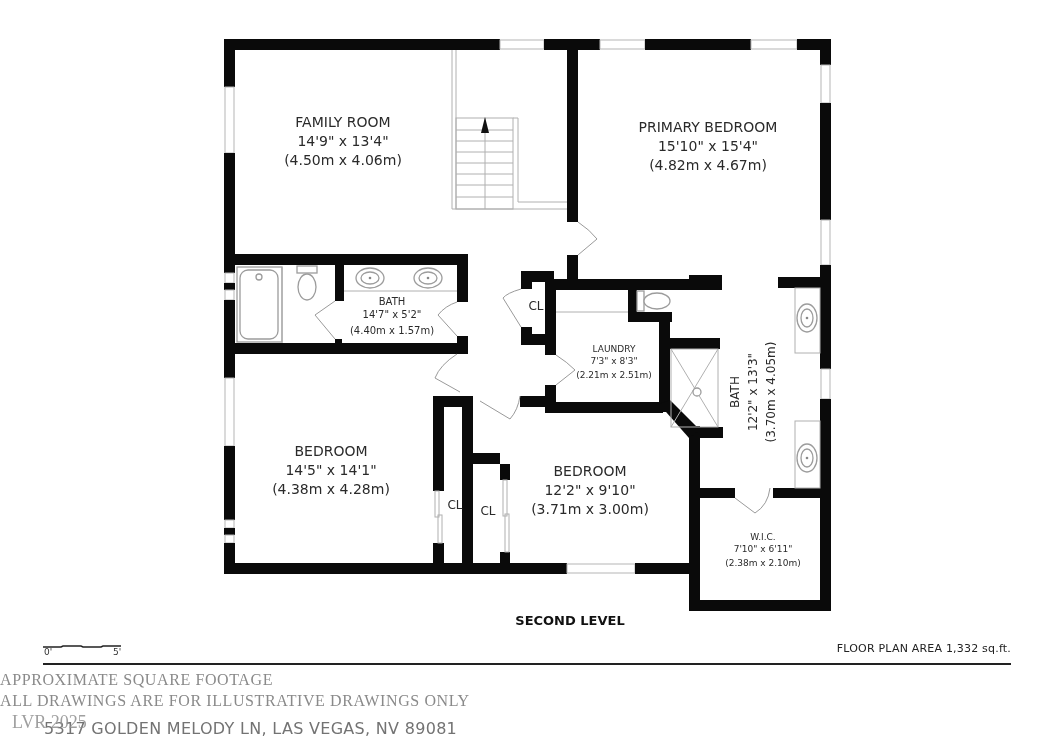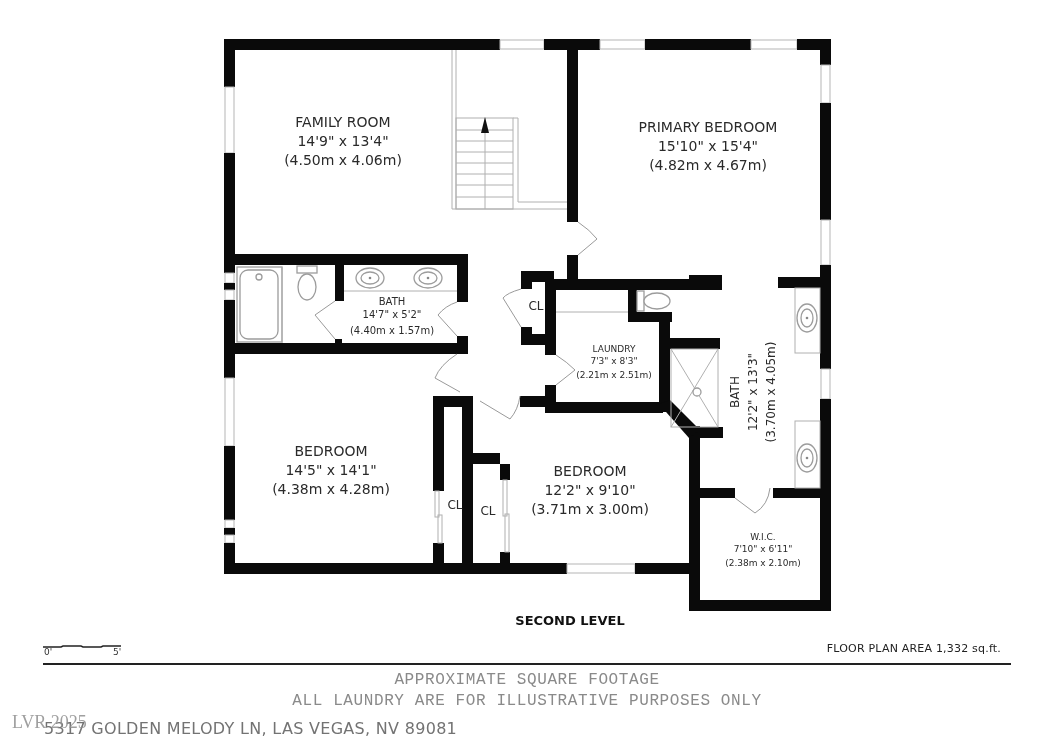--- a/index.html
+++ b/index.html
@@ -9,23 +9,23 @@
   .win { fill:#ffffff; stroke:#b5b5b5; stroke-width:1; }
   .thin { fill:none; stroke:#b0b0b0; stroke-width:1; }
   .door { fill:none; stroke:#9a9a9a; stroke-width:1; }
   .fix { fill:#ffffff; stroke:#9c9c9c; stroke-width:1.3; }
   .lbl { font-family:"DejaVu Sans", sans-serif; fill:#2a2a2a; text-anchor:middle; }
   .lbl-lg { font-size:14px; }
   .lbl-sm { font-size:10px; }
   .lbl-md { font-size:12px; }
   .abs { position:absolute; white-space:nowrap; }
   .level { left:0; width:1140px; top:613px; text-align:center; font-family:"DejaVu Sans", sans-serif; font-weight:bold; font-size:13px; color:#111; }
-  .area { right:53px; top:642px; font-family:"DejaVu Sans", sans-serif; font-size:11px; color:#222; letter-spacing:0.2px; }
+  .area { right:43px; top:642px; font-family:"DejaVu Sans", sans-serif; font-size:11px; color:#222; letter-spacing:0.2px; }
   .rule { position:absolute; left:43px; width:968px; top:663px; height:2px; background:#222; }
-  .disc { left:0; width:1054px; text-align:center; font-family:Liberation Mono, monospace; font-size:16px; color:#8a8a8a; letter-spacing:0.6px; }
+  .disc { left:0; width:1054px; font-family:Liberation Serif, serif; font-size:16px; color:#8a8a8a; letter-spacing:0.6px; }
   .disc1 { top:671px; }
   .disc2 { top:692px; }
   .addr { left:44px; top:719px; font-family:"DejaVu Sans", sans-serif; font-size:16px; color:#737373; letter-spacing:0.3px; }
   .wm { left:12px; top:712px; font-family:Liberation Serif, serif; font-size:18px; color:#8f8f8f; opacity:0.85; }
   .scale { position:absolute; left:43px; top:640px; }
   .scale-lbl { position:absolute; font-family:"DejaVu Sans", sans-serif; font-size:9px; color:#333; }
 </style>
 </head>
 <body>
 
@@ -258,16 +258,16 @@
     <path d="M0,3 L18,3 L20,2 L38,2 L40,3 L58,3 L60,2 L78,2" fill="none" stroke="#222" stroke-width="1.5"></path>
   </svg>
 </div>
 <span class="scale-lbl" style="left:44px; top:647px;">0'</span>
 <span class="scale-lbl" style="left:113px; top:647px;">5'</span>
 
 <div class="abs area">FLOOR PLAN AREA 1,332 sq.ft.</div>
 <div class="rule"></div>
 
 <div class="abs disc disc1">APPROXIMATE SQUARE FOOTAGE</div>
-<div class="abs disc disc2">ALL LAUNDRY ARE FOR ILLUSTRATIVE PURPOSES ONLY</div>
+<div class="abs disc disc2">ALL DRAWINGS ARE FOR ILLUSTRATIVE DRAWINGS ONLY</div>
 
 <div class="abs addr">5317 GOLDEN MELODY LN, LAS VEGAS, NV 89081</div>
 <div class="abs wm">LVR 2025</div>
 
 </body></html>

